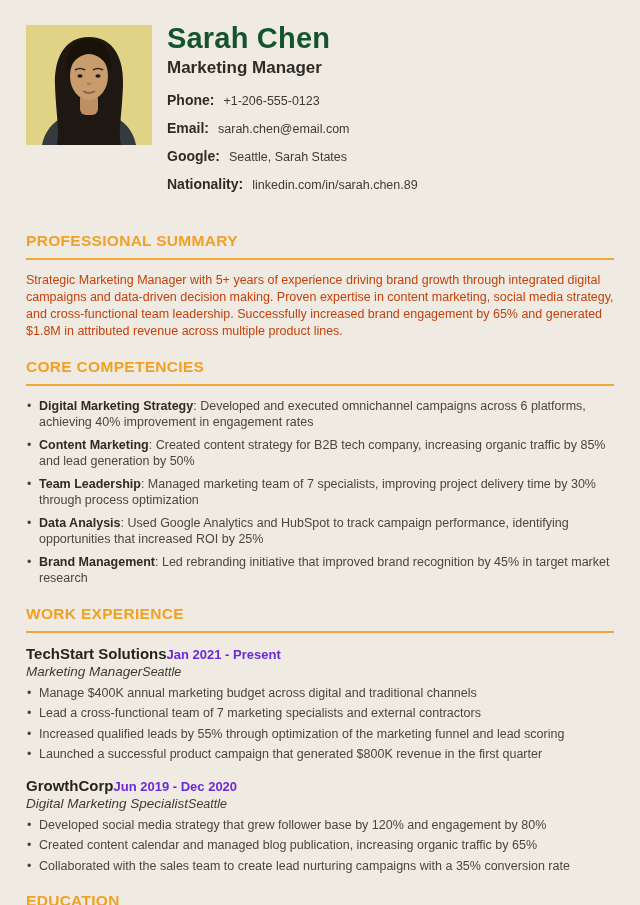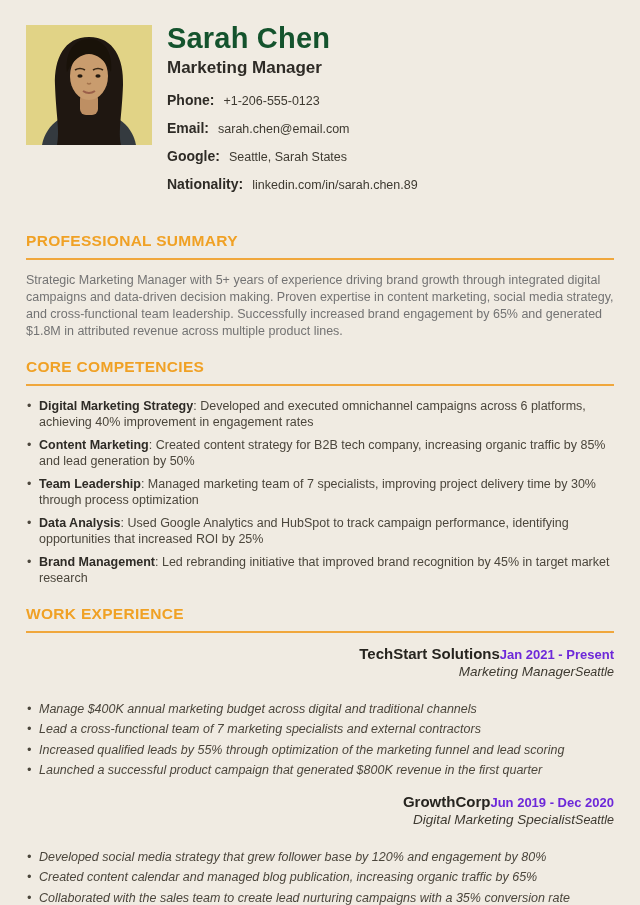--- a/index.html
+++ b/index.html
@@ -29,42 +29,42 @@
   .contact-value { font-size: 12.5px; color: #3E3A31; }
 
   
   section { margin-top: 18px; }
   section.first { margin-top: 28px; }
   h2 {
     margin: 0 0 8px; font-size: 15.5px; font-weight: 700;
     color: #F0A125; letter-spacing: 0.3px;
   }
   .rule { border-top: 2px solid #F0A73C; margin-bottom: 12px; }
-  .summary { margin: 0; font-size: 12.5px; line-height: 1.35; color: #737373; }
+  .summary { margin: 0; font-size: 12.5px; line-height: 1.35; color: #c2410c; }
 
   
   ul { list-style: none; margin: 0; padding: 0; }
   li {
     position: relative; padding-left: 13px;
     font-size: 12.5px; line-height: 1.32; color: #4B463C;
   }
   ul.comp li { margin-bottom: 6px; }
   ul.bullets li { margin-bottom: 4px; }
   li::before { content: "\2022"; position: absolute; left: 1px; color: #4B463C; }
   .term { font-weight: 700; color: #2E2B26; }
 
   
   .job, .school { margin-top: 2px; margin-bottom: 14px; }
   .job:last-child, .school:last-child { margin-bottom: 0; }
-  .jrow { display: flex; justify-content: flex-end; align-items: baseline; }
+  .jrow { display: flex; justify-content: flex-start; align-items: baseline; }
   .company { font-size: 15px; font-weight: 700; color: #26241F; }
   .dates { font-size: 13px; font-weight: 700; color: #6d28d9; white-space: nowrap; }
   .role { font-size: 13.5px; font-style: italic; color: #3E3A31; margin-top: 2px; }
   .loc { font-size: 12.5px; font-style: italic; color: #3E3A31; white-space: nowrap; }
-  .job .bullets { margin-top: 22px; font-style: italic; }
+  .job .bullets { margin-top: 6px; }
 </style>
 </head>
 <body>
 
 <div class="page">
 
   <header class="header">
     <div class="photo">
       <svg viewBox="0 0 126 120" aria-hidden="true">
         <rect width="126" height="120" fill="#E1D386"></rect>

